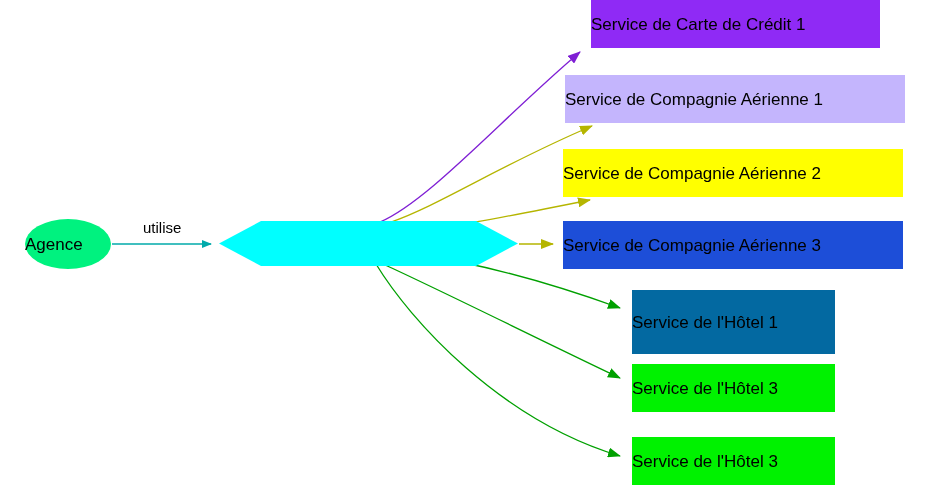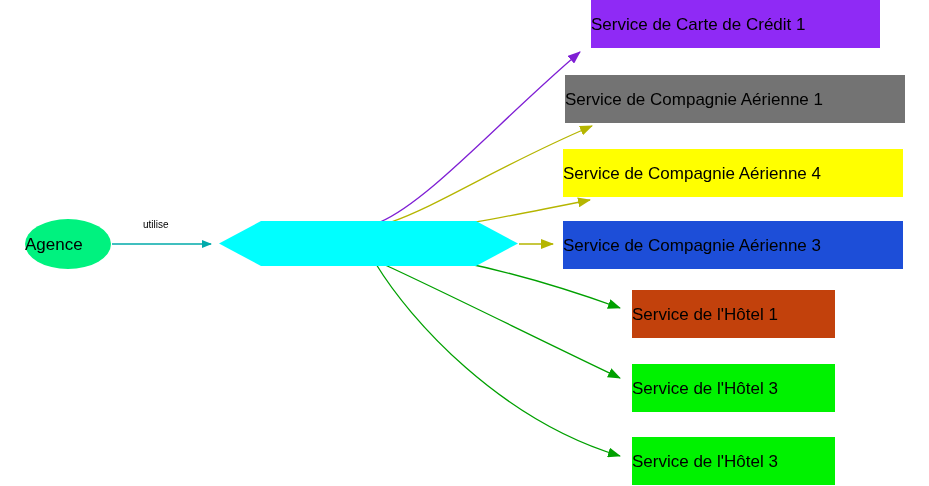--- a/index.html
+++ b/index.html
@@ -50,21 +50,21 @@
     left: 0;
     top: 0;
   }
   .hex-label {
     position: relative;
     z-index: 2;
   }
   .edge-label {
     position: absolute;
     color: #000000;
-    font-size: 10px;
+    font-size: 15px;
     white-space: nowrap;
   }
 </style>
 </head>
 <body>
 
 <div id="canvas">
 
   <svg id="edges" viewBox="0 0 929 486" width="929" height="486" xmlns="http://www.w3.org/2000/svg">
     <defs>
@@ -98,30 +98,30 @@
         <span>Agence</span>
       </div>
       <div class="node node-hex" style="left: 219px; top: 221px; width: 299px; height: 45px; color: rgb(0, 0, 0);">
         <svg class="hex-shape" width="299" height="45" viewBox="0 0 299 45">
           <polygon points="42,0 257,0 299,22.5 257,45 42,45 0,22.5" fill="#00ffff"></polygon>
         </svg>
       </div>
       <div class="node node-rect" style="left: 591px; top: 0px; width: 289px; height: 48px; color: rgb(0, 0, 0); background: rgb(143, 42, 245);">
         <span>Service de Carte de Crédit 1</span>
       </div>
-      <div class="node node-rect" style="left: 565px; top: 75px; width: 340px; height: 48px; color: rgb(0, 0, 0); background: #737373;">
+      <div class="node node-rect" style="left: 565px; top: 75px; width: 340px; height: 48px; color: rgb(0, 0, 0); background: #c4b5fd;">
         <span>Service de Compagnie Aérienne 1</span>
       </div>
       <div class="node node-rect" style="left: 563px; top: 149px; width: 340px; height: 48px; color: rgb(0, 0, 0); background: rgb(255, 255, 0);">
-        <span>Service de Compagnie Aérienne 4</span>
+        <span>Service de Compagnie Aérienne 2</span>
       </div>
       <div class="node node-rect" style="left: 563px; top: 221px; width: 340px; height: 48px; color: rgb(0, 0, 0); background: #1d4ed8;">
         <span>Service de Compagnie Aérienne 3</span>
       </div>
-      <div class="node node-rect" style="left: 632px; top: 290px; width: 203px; height: 48px; color: rgb(0, 0, 0); background: #c2410c;">
+      <div class="node node-rect" style="left: 632px; top: 290px; width: 203px; height: 64px; color: rgb(0, 0, 0); background: #0369a1;">
         <span>Service de l'Hôtel 1</span>
       </div>
       <div class="node node-rect" style="left: 632px; top: 364px; width: 203px; height: 48px; color: rgb(0, 0, 0); background: rgb(0, 242, 0);">
         <span>Service de l'Hôtel 3</span>
       </div>
       <div class="node node-rect" style="left: 632px; top: 437px; width: 203px; height: 48px; color: rgb(0, 0, 0); background: rgb(0, 242, 0);">
         <span>Service de l'Hôtel 3</span>
       </div>
     </div>
   <div id="edge-label-layer">

